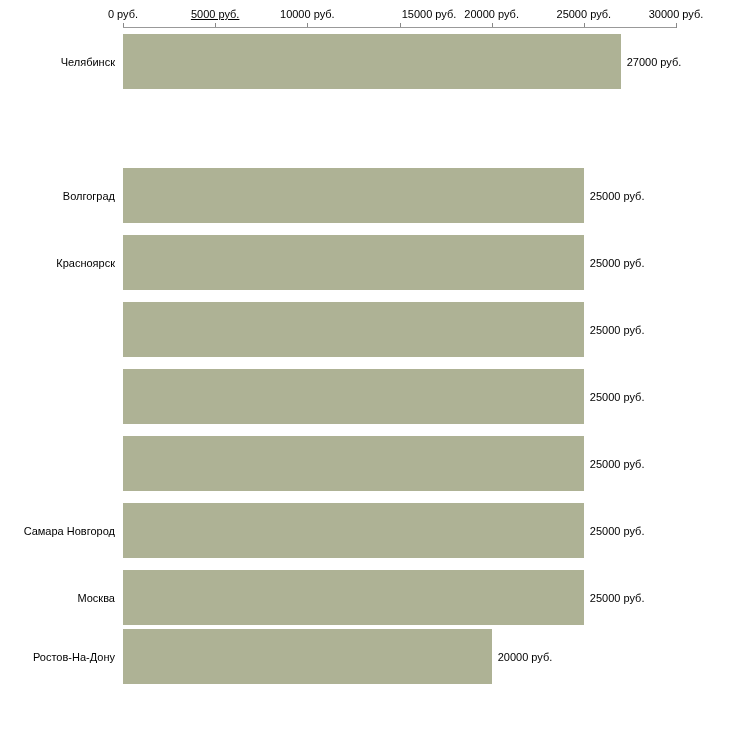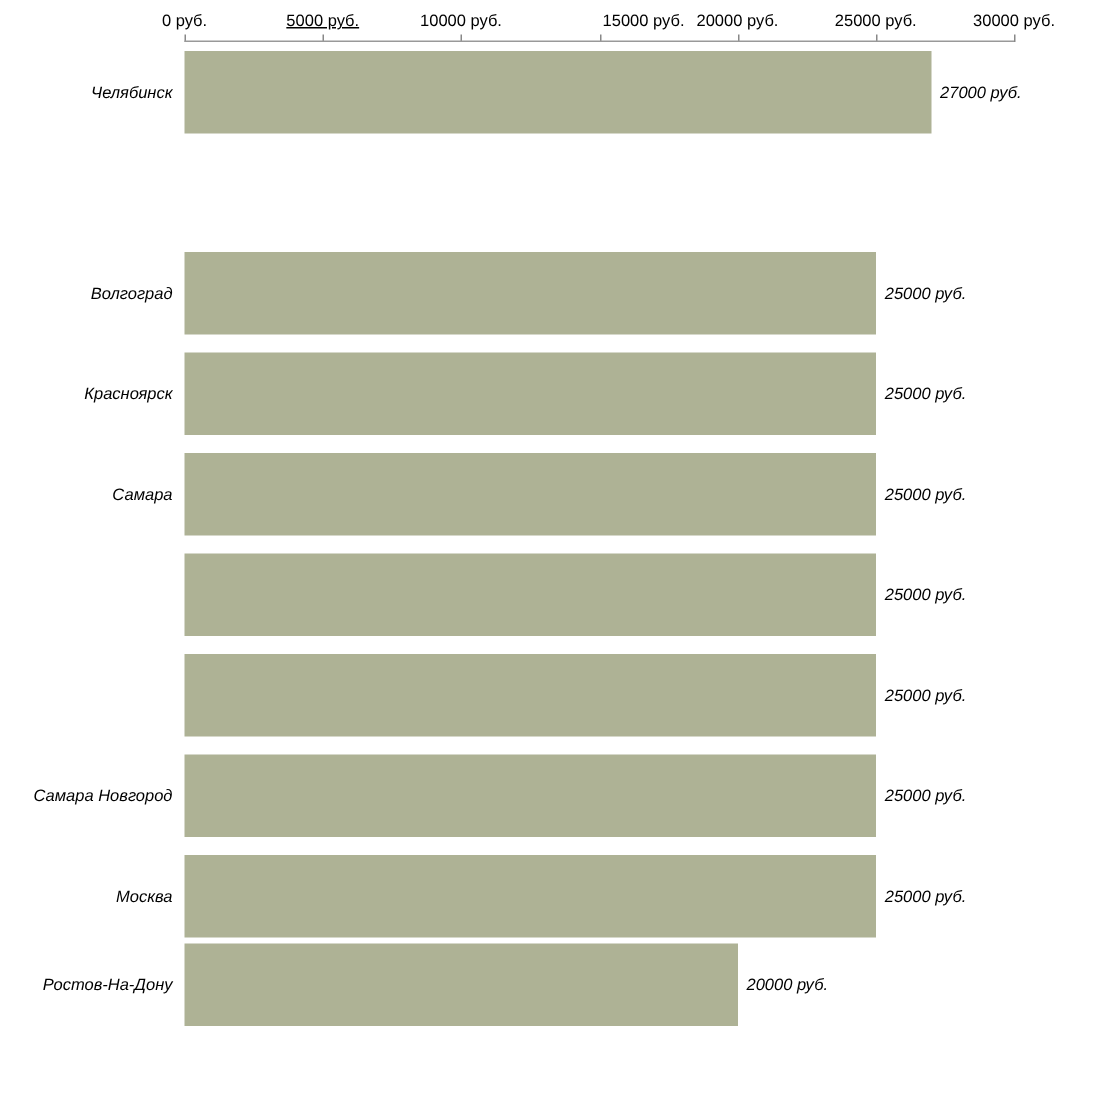--- a/index.html
+++ b/index.html
@@ -50,21 +50,20 @@
     height: 1px;
     background: #999;
   }
   
   .plot {
     position: absolute;
     left: 0;
     top: 28px;
     width: 730px;
     height: 690px;
-    font-style: italic;
   }
   .row {
     position: absolute;
     left: 0;
     width: 730px;
     height: 67px;
   }
   .cat-label {
     position: absolute;
     left: 0;
@@ -139,21 +138,20 @@
         <div class="bar-value" style="left: 583.833px;">25000 руб.</div>
       </div>
       <div class="row" style="top: 201px; text-align: right;">
         <div class="cat-label">Красноярск</div>
         <div class="bar-wrap" style="width: 460.833px;">
           <div class="bar" style="width: 460.833px; background: rgb(174, 178, 149);"></div>
         </div>
         <div class="bar-value" style="left: 583.833px;">25000 руб.</div>
       </div>
       <div class="row" style="top: 268px;">
-        <div class="cat-label">Самара</div>
         <div class="bar-wrap" style="width: 460.833px;">
           <div class="bar" style="width: 460.833px; background: rgb(174, 178, 149);"></div>
         </div>
         <div class="bar-value" style="left: 583.833px;">25000 руб.</div>
       </div>
       <div class="row" style="top: 335px;">
         <div class="bar-wrap" style="width: 460.833px;">
           <div class="bar" style="width: 460.833px; background: rgb(174, 178, 149);"></div>
         </div>
         <div class="bar-value" style="left: 583.833px;">25000 руб.</div>

